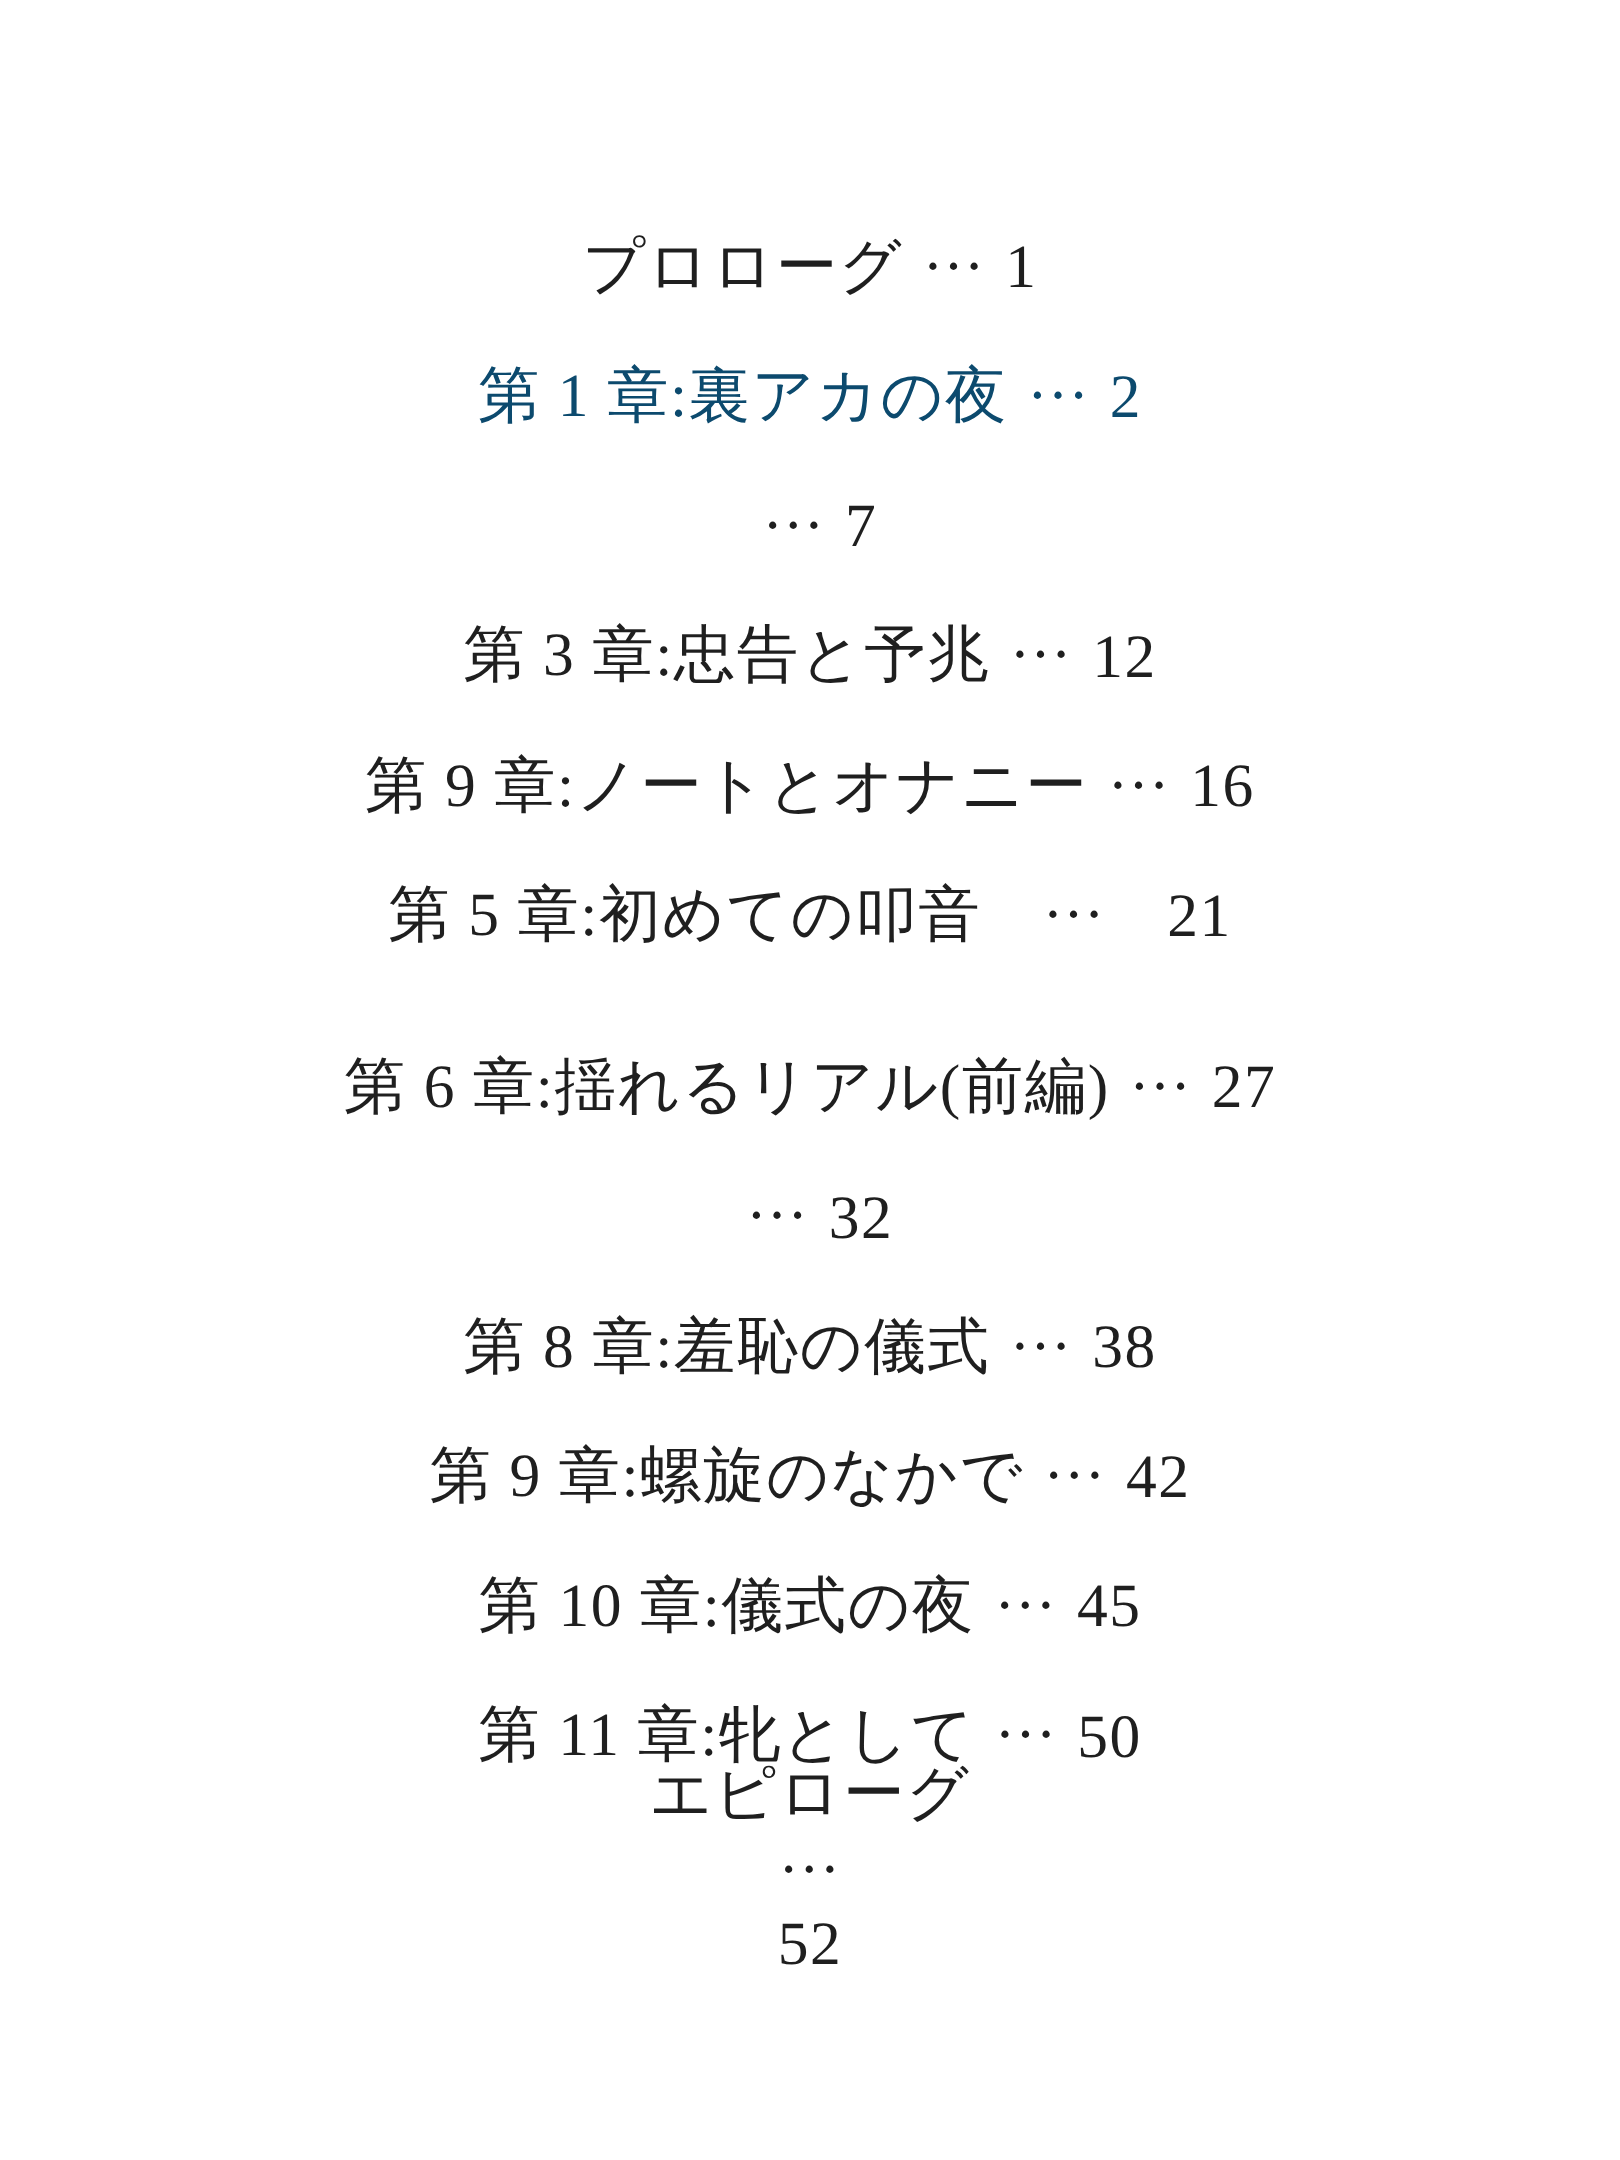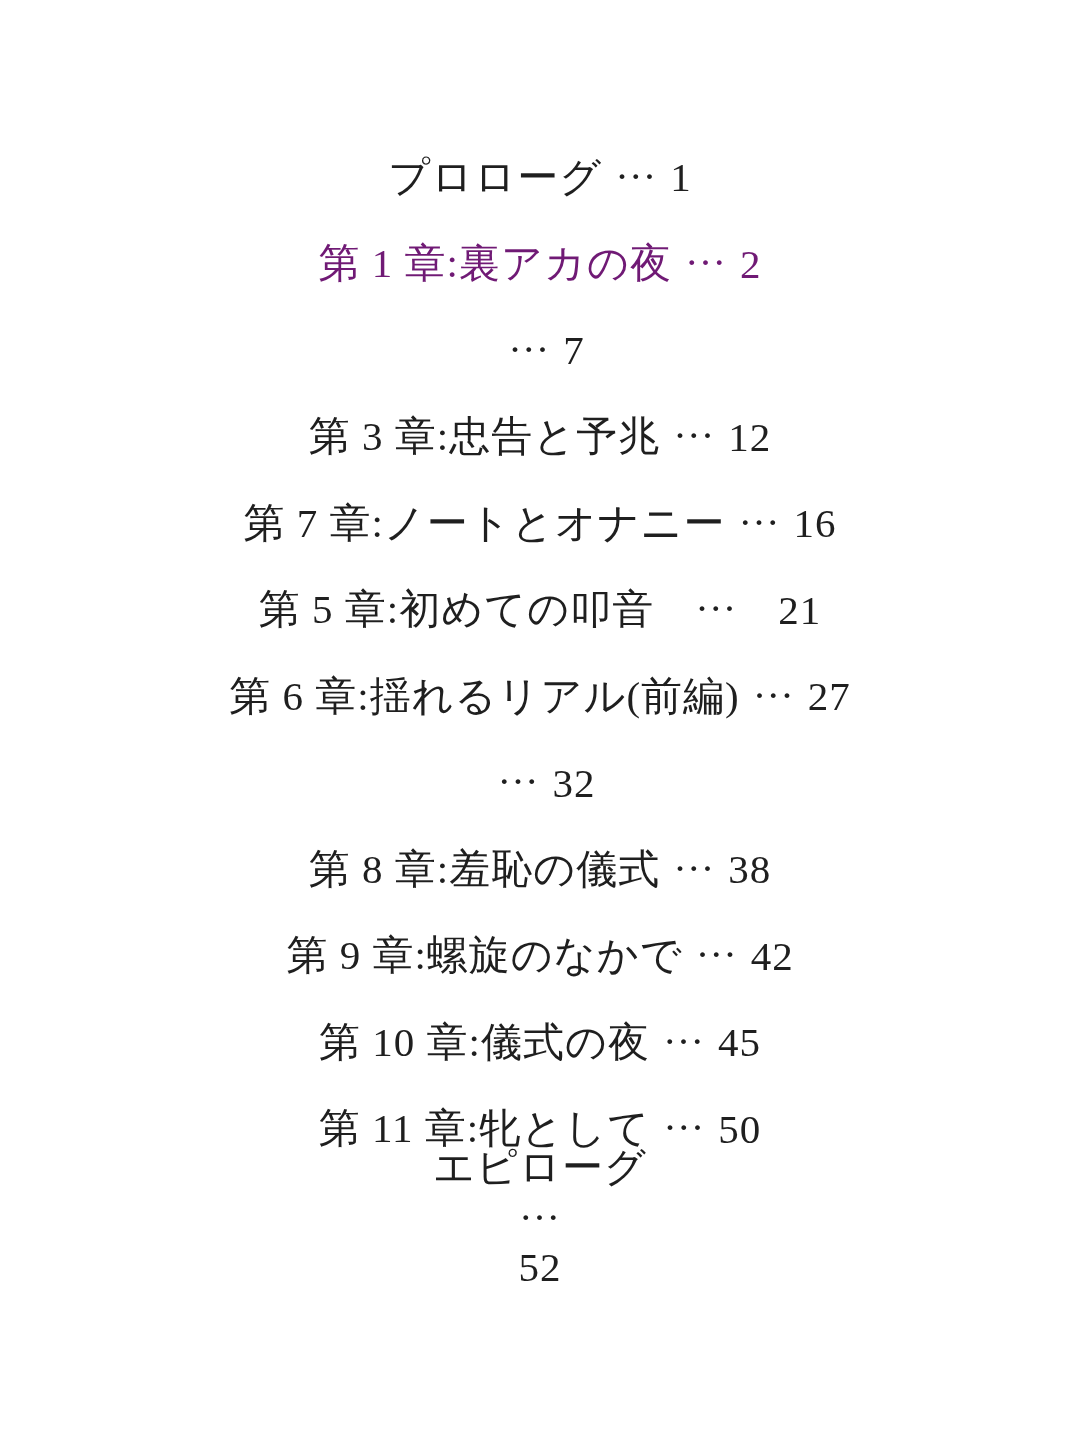--- a/index.html
+++ b/index.html
@@ -49,45 +49,45 @@
 </head>
 <body style="background: rgb(255, 255, 255);">
 
 <div class="page">
   <div class="toc-list">
       <div class="toc-row" style="color: rgb(31, 31, 31);">
     <span class="toc-label">プロローグ</span>
     <span class="toc-sep">…</span>
     <span class="toc-page">1</span>
   </div>
-      <div class="toc-row" style="color: #701a75;">
+      <div class="toc-row" style="color: #0c4a6e;">
     <span class="toc-label">第 1 章:裏アカの夜</span>
     <span class="toc-sep">…</span>
     <span class="toc-page">2</span>
   </div>
       <div class="toc-row" style="color: rgb(31, 31, 31);">
     <span class="toc-sep">…</span>
     <span class="toc-page">7</span>
   </div>
       <div class="toc-row" style="color: rgb(31, 31, 31);">
     <span class="toc-label">第 3 章:忠告と予兆</span>
     <span class="toc-sep">…</span>
     <span class="toc-page">12</span>
   </div>
       <div class="toc-row" style="color: rgb(31, 31, 31);">
-    <span class="toc-label">第 7 章:ノートとオナニー</span>
+    <span class="toc-label">第 9 章:ノートとオナニー</span>
     <span class="toc-sep">…</span>
     <span class="toc-page">16</span>
   </div>
       <div class="toc-row" style="color: rgb(31, 31, 31); gap: 28px;">
     <span class="toc-label">第 5 章:初めての叩音</span>
     <span class="toc-sep">…</span>
     <span class="toc-page">21</span>
   </div>
-      <div class="toc-row" style="color: rgb(31, 31, 31);">
+      <div class="toc-row" style="color: rgb(31, 31, 31); margin-top: 28px;">
     <span class="toc-label">第 6 章:揺れるリアル(前編)</span>
     <span class="toc-sep">…</span>
     <span class="toc-page">27</span>
   </div>
       <div class="toc-row" style="color: rgb(31, 31, 31);">
     <span class="toc-sep">…</span>
     <span class="toc-page">32</span>
   </div>
       <div class="toc-row" style="color: rgb(31, 31, 31);">
     <span class="toc-label">第 8 章:羞恥の儀式</span>

